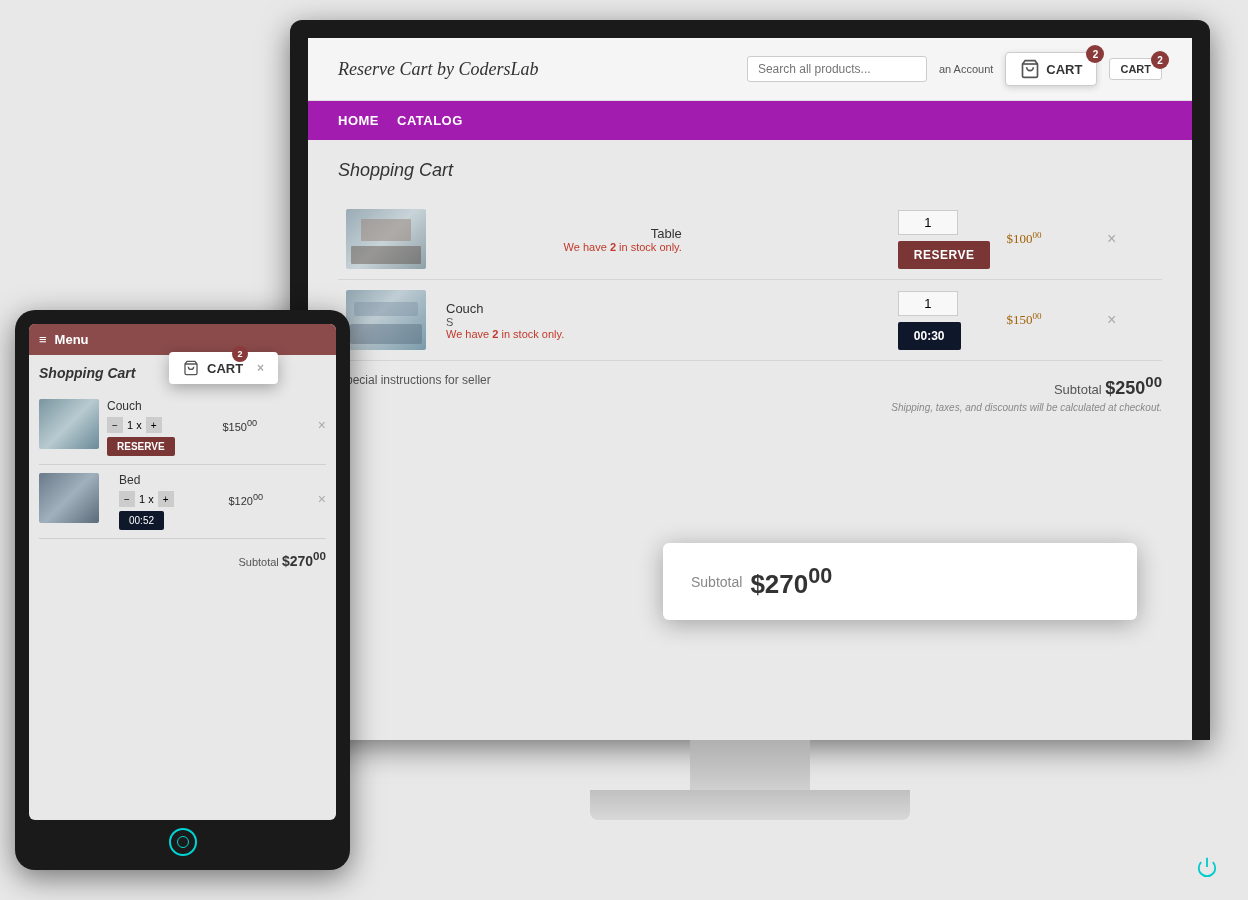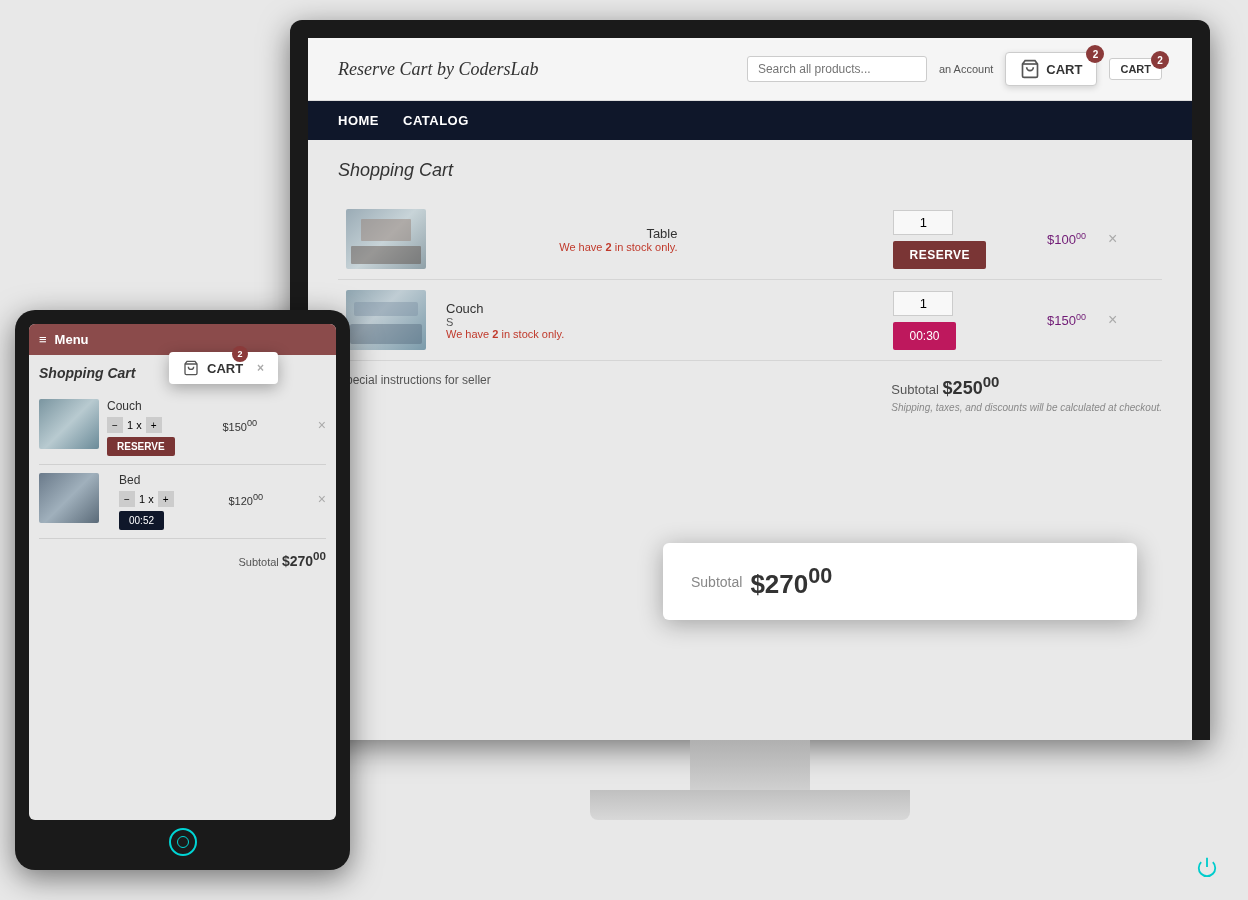--- a/index.html
+++ b/index.html
@@ -120,24 +120,24 @@
       padding: 4px 10px;
       font-size: 11px;
       font-weight: bold;
       color: #333;
       cursor: pointer;
       position: relative;
     }
 
     
     .site-nav {
-      background: #0f172a;
+      background: #a21caf;
       padding: 0 30px;
       display: flex;
-      gap: 24px;
+      gap: 18px;
     }
     .site-nav a {
       color: #fff;
       text-decoration: none;
       font-size: 13px;
       font-weight: bold;
       padding: 12px 0;
       display: block;
       letter-spacing: 0.5px;
     }
@@ -198,24 +198,24 @@
     }
     .qty-input {
       width: 60px;
       padding: 4px;
       border: 1px solid #ccc;
       text-align: center;
       font-size: 13px;
       background: #f8f8f8;
     }
     .price-cell {
-      text-align: right;
-      font-size: 13px;
-      color: #701a75;
+      font-size: 13px;
+      color: #a16207;
       white-space: nowrap;
+      font-family: Liberation Serif, serif;
     }
     .price-cell sup { font-size: 9px; }
     .remove-btn {
       background: none;
       border: none;
       font-size: 16px;
       color: #aaa;
       cursor: pointer;
       padding: 0 6px;
     }
@@ -225,42 +225,42 @@
       border: none;
       padding: 7px 16px;
       font-size: 12px;
       font-weight: bold;
       cursor: pointer;
       letter-spacing: 0.5px;
       margin-top: 6px;
       border-radius: 2px;
     }
     .timer-btn {
-      background: #be185d;
+      background: #0f172a;
       color: #fff;
       border: none;
       padding: 7px 16px;
       font-size: 12px;
-      font-weight: normal;
+      font-weight: bold;
       cursor: pointer;
       margin-top: 6px;
       border-radius: 2px;
     }
     .cart-footer {
       display: flex;
       justify-content: space-between;
       align-items: flex-start;
       margin-top: 10px;
     }
     .special-instructions {
       font-size: 12px;
       color: #555;
     }
     .cart-subtotal-section {
-      text-align: left;
+      text-align: right;
     }
     .subtotal-line {
       font-size: 13px;
       color: #555;
     }
     .subtotal-line .subtotal-amount {
       font-size: 18px;
       font-weight: bold;
       color: #333;
     }

